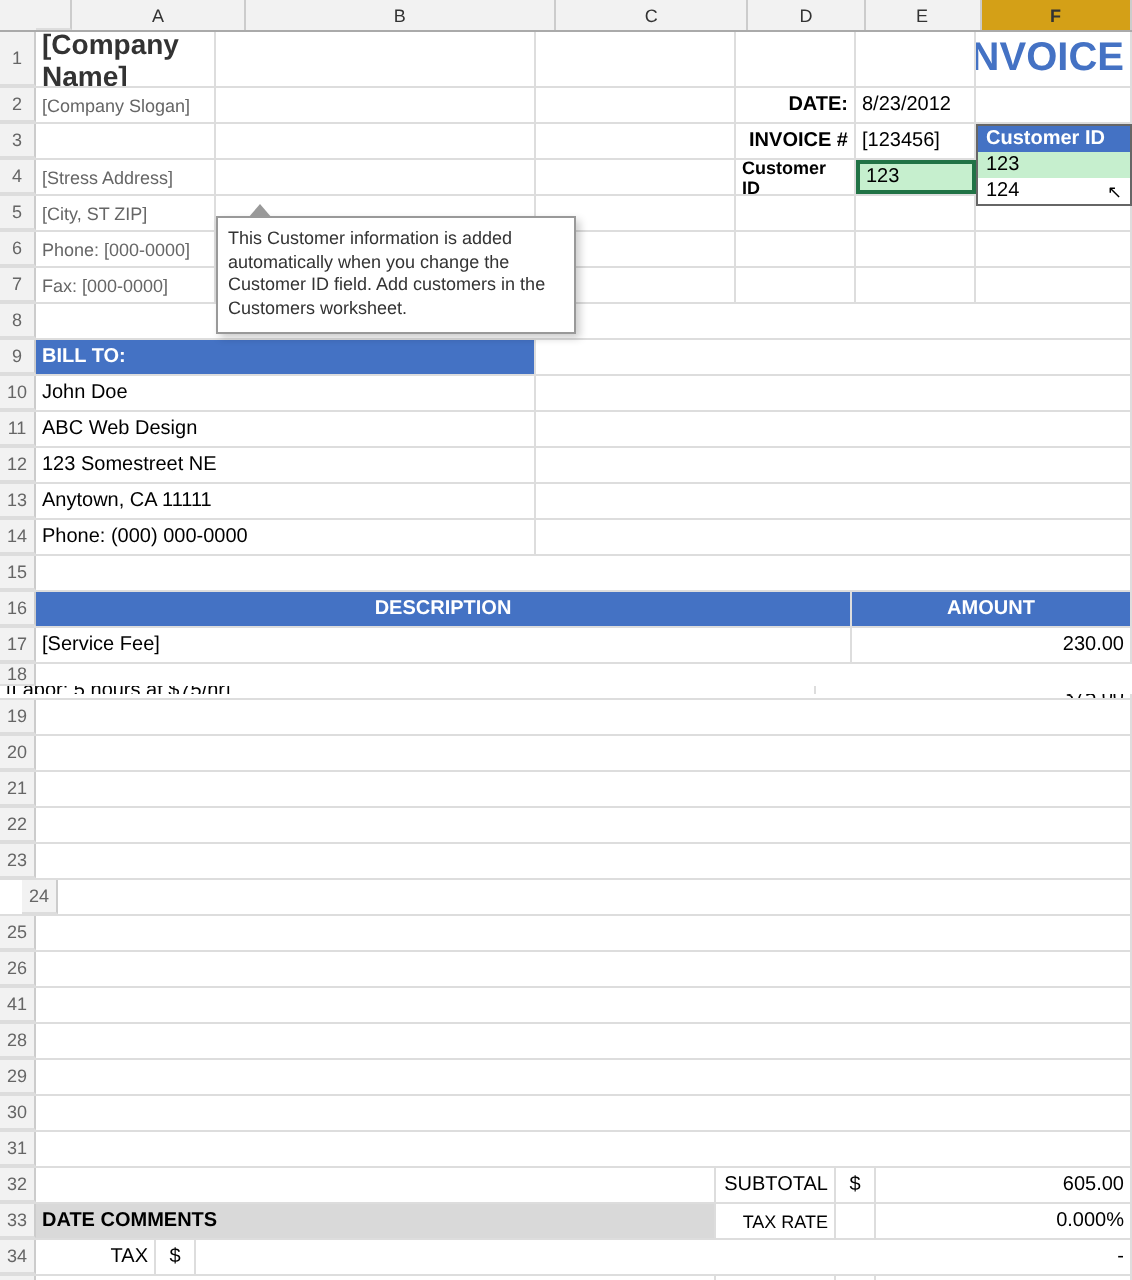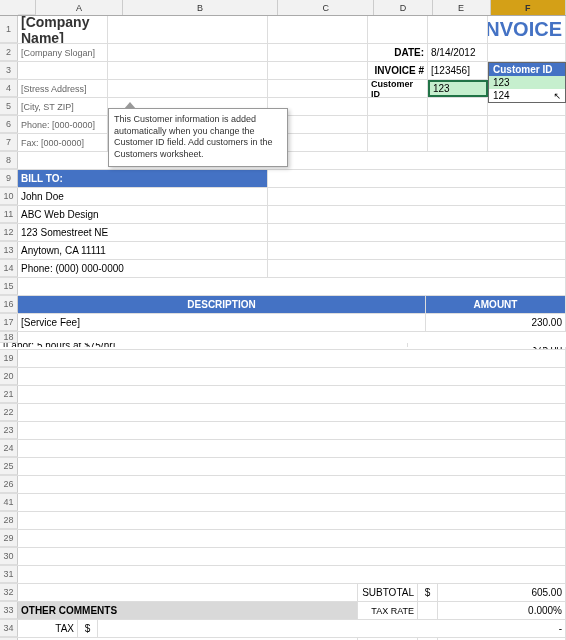--- a/index.html
+++ b/index.html
@@ -59,21 +59,21 @@
     <div class="cell col-e"></div>
     <div class="cell col-f" style="font-size:20px; font-weight:bold; color:#4472C4; justify-content:flex-end;">INVOICE</div>
   </div>
 
   <div class="excel-row" style="height:16px;">
     <div class="row-num">2</div>
     <div class="cell col-a" style="color:#666; font-size:9px;">[Company Slogan]</div>
     <div class="cell col-b"></div>
     <div class="cell col-c"></div>
     <div class="cell col-d" style="font-weight:bold; justify-content:flex-end;">DATE:</div>
-    <div class="cell col-e" style="background:#fff;">8/14/2012</div>
+    <div class="cell col-e" style="background:#fff;">8/23/2012</div>
     <div class="cell col-f"></div>
   </div>
 
   <div class="excel-row" style="height:16px;">
     <div class="row-num">3</div>
     <div class="cell col-a"></div>
     <div class="cell col-b"></div>
     <div class="cell col-c"></div>
     <div class="cell col-d" style="font-weight:bold; justify-content:flex-end;">INVOICE #</div>
     <div class="cell col-e" style="background:#fff;">[123456]</div>
@@ -203,21 +203,21 @@
         <div class="cell" style="flex:1;"></div>
       </div>
     <div class="excel-row" style="height:13px;">
         <div class="row-num">22</div>
         <div class="cell" style="flex:1;"></div>
       </div>
     <div class="excel-row" style="height:13px;gap:20px;">
         <div class="row-num">23</div>
         <div class="cell" style="flex:1;"></div>
       </div>
-    <div class="excel-row" style="height:13px;">
+    <div class="excel-row" style="height:13px;padding-left:11px;">
         <div class="row-num">24</div>
         <div class="cell" style="flex:1;"></div>
       </div>
     <div class="excel-row" style="height:13px;">
         <div class="row-num">25</div>
         <div class="cell" style="flex:1;"></div>
       </div>
     <div class="excel-row" style="height:13px;">
         <div class="row-num">26</div>
         <div class="cell" style="flex:1;"></div>
@@ -247,21 +247,21 @@
   <div class="excel-row" style="height:16px;">
     <div class="row-num">32</div>
     <div class="cell" style="width:340px;"></div>
     <div class="cell" style="width:60px; font-weight:normal; justify-content:flex-end;">SUBTOTAL</div>
     <div class="cell" style="width:20px; justify-content:center;">$</div>
     <div class="cell" style="flex:1; justify-content:flex-end;">605.00</div>
   </div>
 
   <div class="excel-row" style="height:16px;">
     <div class="row-num">33</div>
-    <div class="cell" style="background:#d9d9d9; font-weight:bold; width:340px;">OTHER COMMENTS</div>
+    <div class="cell" style="background:#d9d9d9; font-weight:bold; width:340px;">DATE COMMENTS</div>
     <div class="cell" style="width:60px; justify-content:flex-end; font-size:9px;">TAX RATE</div>
     <div class="cell" style="width:20px;"></div>
     <div class="cell" style="flex:1; justify-content:flex-end;">0.000%</div>
   </div>
 
   <div class="excel-row" style="height:16px;">
     <div class="row-num">34</div>
     <div class="cell" style="width:60px; justify-content:flex-end;">TAX</div>
     <div class="cell" style="width:20px; justify-content:center;">$</div>
     <div class="cell" style="flex:1; justify-content:flex-end;">-</div>

